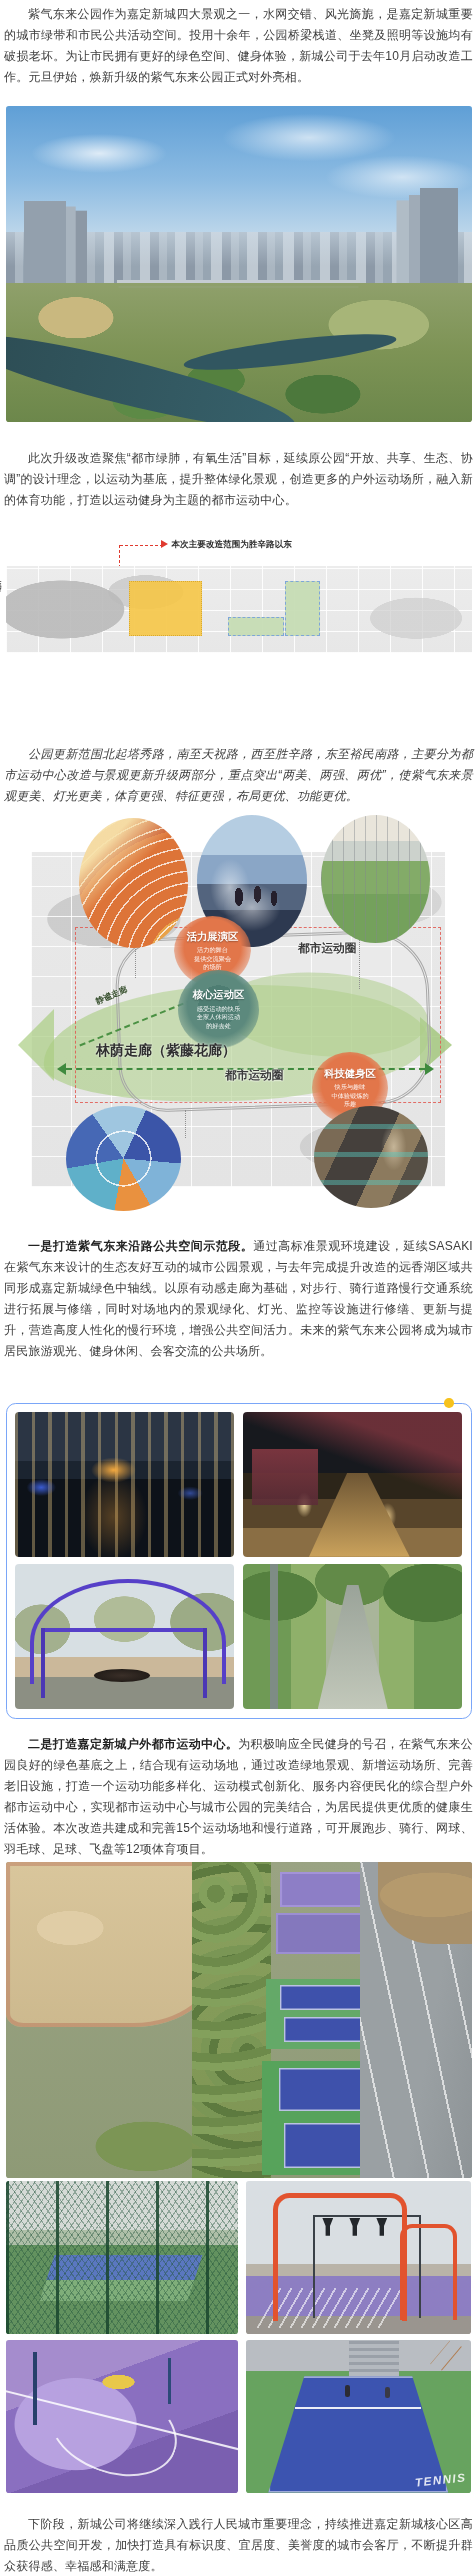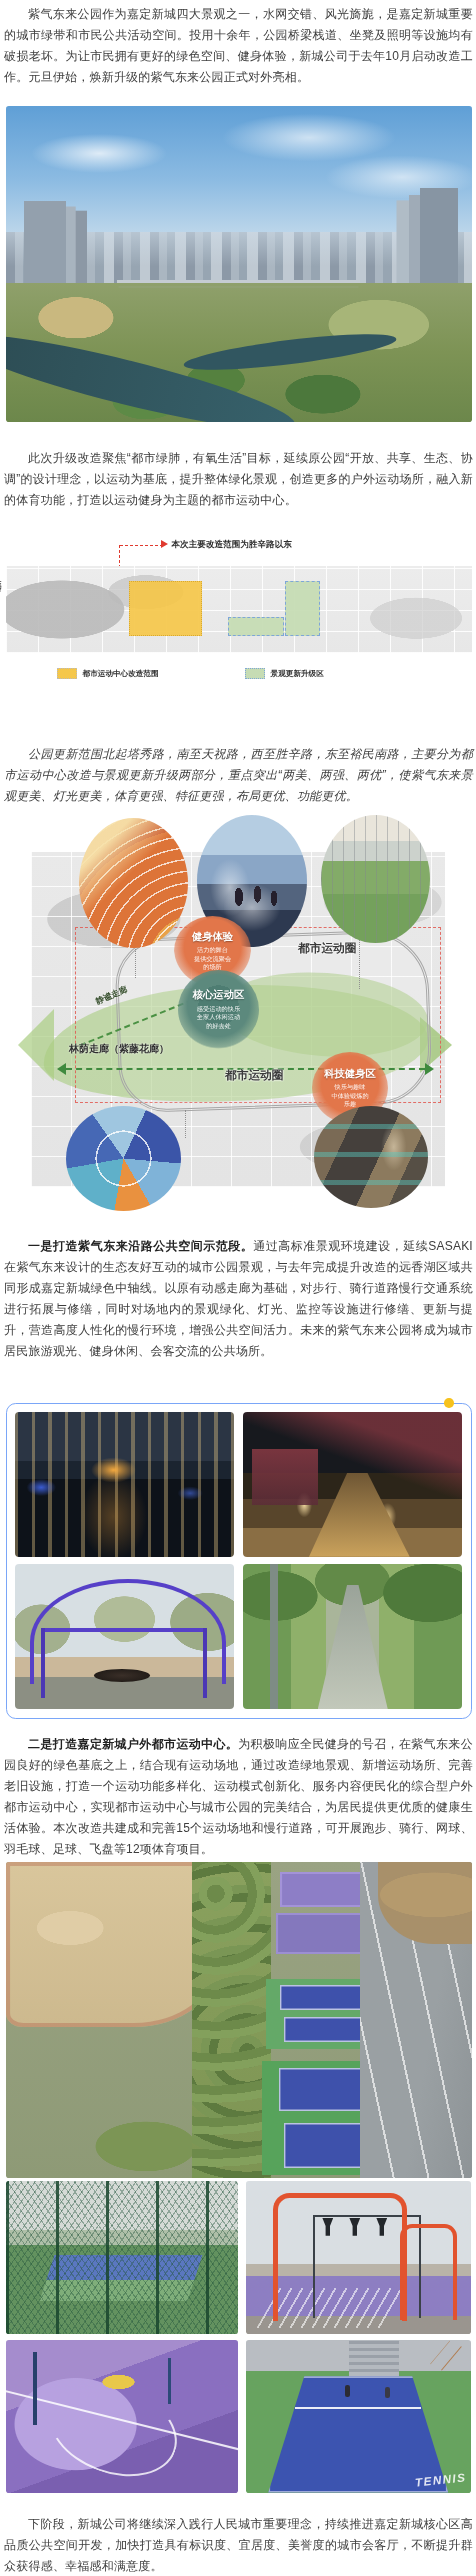--- a/index.html
+++ b/index.html
@@ -79,21 +79,21 @@
   .gdash-diag{position:absolute;left:75px;top:207px;width:131px;border-top:2.1px dashed #4a9143;transform:rotate(-22deg);}
   .conn{position:absolute;border-left:1px dotted #909090;}
   .ellipse{position:absolute;border-radius:50%;overflow:hidden;}
   .zcircle{position:absolute;border-radius:50%;display:flex;flex-direction:column;align-items:center;justify-content:center;text-align:center;color:#fff;}
   .zcircle .zn{font-size:10.3px;font-weight:bold;text-shadow:0 0.7px 1.4px rgba(0,0,0,.35);white-space:nowrap;}
   .zcircle .zd{font-size:6.2px;line-height:8.3px;margin-top:2.8px;white-space:pre-line;opacity:.95;}
   .zorange{background:radial-gradient(circle at 50% 45%,#e2764a 0 52%,rgba(226,118,74,.55) 70%,rgba(226,118,74,0) 72%);}
   .zred{background:radial-gradient(circle at 50% 45%,#d26047 0 40%,rgba(210,96,71,.75) 58%,rgba(210,96,71,.35) 72%,transparent 74%);}
   .zteal{background:radial-gradient(circle at 50% 45%,#4e7d72 0 34%,#5c897d 34% 52%,rgba(96,140,130,.6) 70%,rgba(96,140,130,0) 73%);}
   .ringlb{position:absolute;font-size:11.7px;font-weight:bold;color:#3a3a3a;text-shadow:0 0 2.1px #fff,0 0 2.1px #fff;white-space:nowrap;}
-  .corrlb{position:absolute;font-size:10px;font-weight:bold;color:#2f2f2f;text-shadow:0 0 2.1px rgba(255,255,255,.9);white-space:nowrap;}
+  .corrlb{position:absolute;font-size:14px;font-weight:bold;color:#2f2f2f;text-shadow:0 0 2.1px rgba(255,255,255,.9);white-space:nowrap;margin-left:27px;}
   .quietlb{position:absolute;font-size:8.3px;font-weight:bold;color:#374f2e;transform:rotate(-23deg);text-shadow:0 0 2.1px rgba(255,255,255,.8);white-space:nowrap;}
   
   .tc-track{background:
       linear-gradient(315deg,rgba(247,222,160,0) 55%,rgba(247,226,170,.95) 78%),
       repeating-radial-gradient(circle at 108% 112%,transparent 0 10.3px,rgba(255,255,255,.75) 10.3px 11.7px),
       radial-gradient(circle at 108% 112%,#f2ead2 0 20%,#e8a24a 20% 26%,#dd7438 26% 72%,#cc5a2e 72% 100%);}
   .tc-fountain{background:
       radial-gradient(7px 15px at 38% 62%,#241f2c 0 60%,transparent 61%),
       radial-gradient(6.2px 14px at 55% 60%,#2a2430 0 60%,transparent 61%),
       radial-gradient(5.5px 12.4px at 70% 63%,#241f2c 0 60%,transparent 61%),
@@ -222,30 +222,20 @@
   <div class="scope-vline"></div>
   <div class="scope-hline"></div>
   <div class="scope-arrow"></div>
   <div class="scope-ann-text">本次主要改造范围为胜辛路以东</div>
   <div class="scope-map">
     <div class="scope-road" style="left:-15px;top:5.5px;">胜辛路</div>
   </div>
   <div class="zone-yellow"></div>
   <div class="zone-green-a"></div>
   <div class="zone-green-b"></div>
-  <div class="legend">
-    <div class="legend-item" style="left:51px;">
-      <span class="sw" style="background:#f5c74a;"></span>
-      <span class="lb">都市运动中心改造范围</span>
-    </div>
-    <div class="legend-item" style="left:239px;">
-      <span class="sw" style="background:#c6dcb4;border:0.7px dotted #7ea6d8;"></span>
-      <span class="lb">景观更新升级区</span>
-    </div>
-  </div>
 </div>
 
 <p class="para" style="margin-top:58px;font-style:italic;">公园更新范围北起塔秀路，南至天祝路，西至胜辛路，东至裕民南路，主要分为都市运动中心改造与景观更新升级两部分，重点突出“两美、两强、两优”，使紫气东来景观更美、灯光更美，体育更强、特征更强，布局更优、功能更优。</p>
 
 <div class="zones">
   <div class="zmap"></div>
   <div class="gblob"></div>
   <div class="gblob2"></div>
   <div class="garrow-l"></div>
   <div class="garrow-r"></div>
@@ -260,21 +250,21 @@
   <div class="conn" style="left:214px;top:110px;height:25px;"></div>
   <div class="conn" style="left:359px;top:110px;height:66px;"></div>
   <div class="conn" style="left:185px;top:297px;height:28px;"></div>
   <div class="conn" style="left:352px;top:288px;height:21px;"></div>
 
   <div class="ellipse tc-track" style="left:79px;top:5.5px;width:109px;height:130px;"></div>
   <div class="ellipse tc-fountain" style="left:197px;top:2.8px;width:110px;height:132px;"></div>
   <div class="ellipse tc-soccer" style="left:321px;top:2.8px;width:109px;height:128px;"></div>
 
   <div class="zcircle zorange" style="left:174px;top:103px;width:77px;height:70px;">
-    <div class="zn">健身体验</div>
+    <div class="zn">活力展演区</div>
     <div class="zd">活力的舞台
 提供交流聚会
 的场所</div>
   </div>
   <div class="ringlb" style="left:298px;top:128px;">都市运动圈</div>
   <div class="quietlb" style="left:95px;top:177px;">静谧走廊</div>
   <div class="zcircle zteal" style="left:178px;top:157px;width:81px;height:79px;">
     <div class="zn">核心运动区</div>
     <div class="zd">感受运动的快乐
 全家人休闲运动

